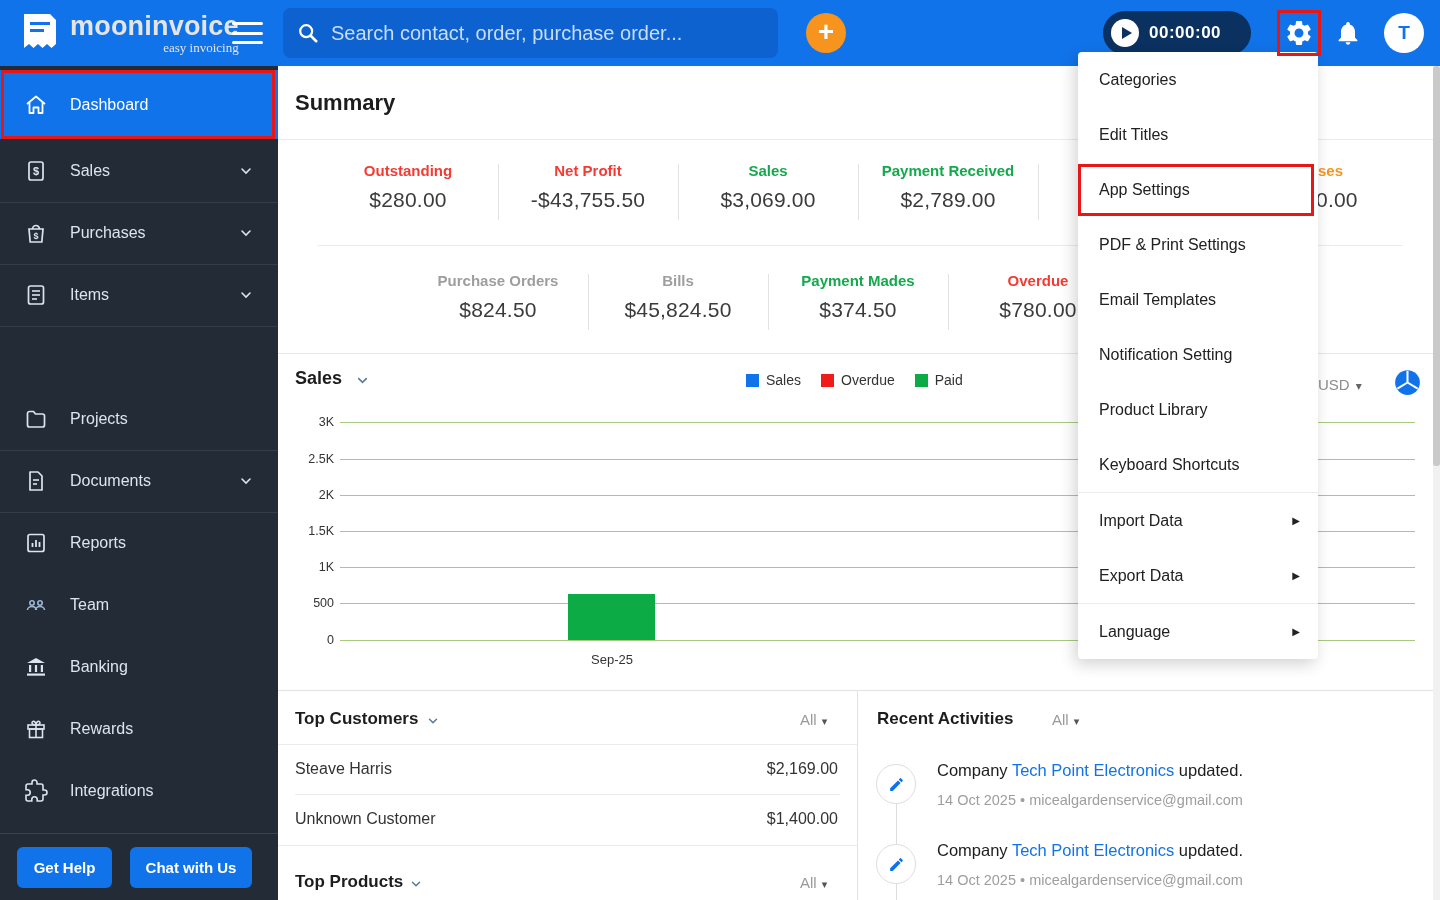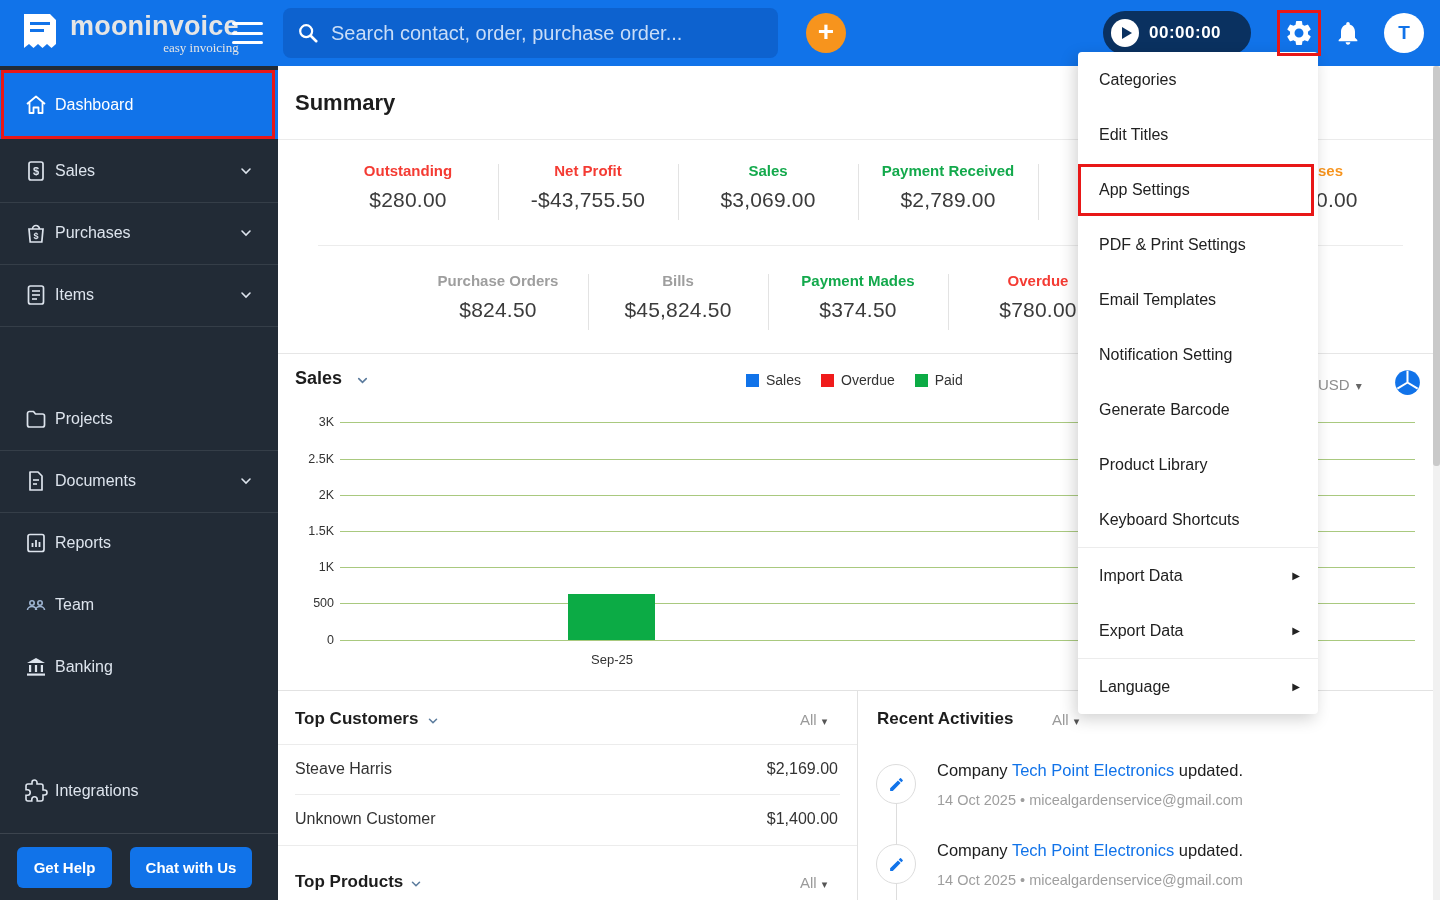--- a/index.html
+++ b/index.html
@@ -25,21 +25,21 @@
   .playcirc { width:28px; height:28px; border-radius:50%; background:#fff; margin-left:8px; position:relative; }
   .playcirc:after { content:""; position:absolute; left:11px; top:8px; border-left:10px solid #0a3160; border-top:6px solid transparent; border-bottom:6px solid transparent; }
   .timertext { color:#fff; font-size:17px; font-weight:bold; margin-left:10px; letter-spacing:.5px; }
   .gearbtn { position:absolute; left:1284px; top:18px; width:30px; height:30px; cursor:pointer; }
   .bellbtn { position:absolute; left:1334px; top:19px; width:28px; height:28px; cursor:pointer; }
   .avatar { position:absolute; left:1384px; top:13px; width:40px; height:40px; border-radius:50%; background:#fff; color:#1173e9; font-weight:bold; font-size:19px; text-align:center; line-height:40px; cursor:pointer; }
   
   .sidebar { position:absolute; left:0; top:66px; width:278px; height:834px; background:#222b36; z-index:40; }
   .nav-item { position:absolute; left:0; width:278px; height:62px; display:flex; align-items:center; color:#dde4ed; cursor:pointer; }
   .nav-item .nicon { width:24px; height:24px; margin-left:24px; flex:none; }
-  .nav-item .nlabel { font-size:16px; font-weight:500; margin-left:7px; }
+  .nav-item .nlabel { font-size:16px; font-weight:500; margin-left:22px; }
   .nav-item .nchev { position:absolute; right:24px; width:16px; height:16px; }
   .nav-item.active { background:#1173e9; color:#fff; height:69px; }
   .nav-div { position:absolute; left:0; width:278px; height:1px; background:rgba(255,255,255,0.09); }
   .help-div { position:absolute; left:0; top:767px; width:278px; height:1px; background:rgba(255,255,255,0.12); }
   .helpbtn { position:absolute; top:781px; height:41px; background:#1173e9; border-radius:6px; color:#fff; font-size:15px; font-weight:bold; text-align:center; line-height:41px; cursor:pointer; }
   
   .main { position:absolute; left:278px; top:66px; width:1162px; height:834px; background:#fff; z-index:10; }
   .sum-header { position:absolute; left:0; top:0; width:1392px; height:74px; border-bottom:1px solid #ebebeb; }
   .sum-title { position:absolute; left:17px; top:24px; font-size:22px; font-weight:bold; color:#1d1d1d; }
   .period { position:absolute; right:85px; top:29px; font-size:15px; font-weight:bold; color:#1173e9; cursor:pointer; }
@@ -218,20 +218,29 @@
     </div>
     <div class="nav-item" style="top:570px;">
       <svg class="nicon" viewBox="0 0 24 24">
           <path fill="#dde4ed" d="M12 3 L21 8 H3 Z"></path>
           <rect x="5" y="10" width="2.2" height="7" fill="#dde4ed"></rect>
           <rect x="10.9" y="10" width="2.2" height="7" fill="#dde4ed"></rect>
           <rect x="16.8" y="10" width="2.2" height="7" fill="#dde4ed"></rect>
           <rect x="3" y="18.5" width="18" height="2.2" fill="#dde4ed"></rect>
         </svg>
       <span class="nlabel">Banking</span>
+    </div>
+    <div class="nav-item" style="top:632px;">
+      <svg class="nicon" viewBox="0 0 24 24">
+          <rect x="4" y="8" width="16" height="4" fill="none" stroke="#dde4ed" stroke-width="1.6"></rect>
+          <rect x="5.5" y="12" width="13" height="8.5" fill="none" stroke="#dde4ed" stroke-width="1.6"></rect>
+          <line x1="12" y1="8" x2="12" y2="20.5" stroke="#dde4ed" stroke-width="1.6"></line>
+          <path fill="none" stroke="#dde4ed" stroke-width="1.6" d="M12 8 C9 8 7 6.5 8.5 4.8 C10 3.2 12 5.5 12 8 C12 5.5 14 3.2 15.5 4.8 C17 6.5 15 8 12 8 Z"></path>
+        </svg>
+      <span class="nlabel">Rewards</span>
     </div>
     <div class="nav-item" style="top:694px;">
       <svg class="nicon" viewBox="0 0 24 24">
           <path fill="none" stroke="#dde4ed" stroke-width="1.6" d="M20.5 11H19V7c0-1.1-.9-2-2-2h-4V3.5a2.5 2.5 0 0 0-5 0V5H4c-1.1 0-1.99.9-1.99 2v3.8H3.5c1.49 0 2.7 1.21 2.7 2.7s-1.21 2.7-2.7 2.7H2V20c0 1.1.9 2 2 2h3.8v-1.5c0-1.49 1.21-2.7 2.7-2.7 1.49 0 2.7 1.21 2.7 2.7V22H17c1.1 0 2-.9 2-2v-4h1.5a2.5 2.5 0 0 0 0-5z"></path>
         </svg>
       <span class="nlabel">Integrations</span>
     </div>
     <div class="help-div"></div>
     <div class="helpbtn" style="left:17px; width:95px;">Get Help</div>
     <div class="helpbtn" style="left:130px; width:122px;">Chat with Us</div>
@@ -404,21 +413,20 @@
     </div>
   </div>
 
   <div class="menu">
     <div class="menu-item">Categories</div>
     <div class="menu-item">Edit Titles</div>
     <div class="menu-item">App Settings</div>
     <div class="menu-item">PDF &amp; Print Settings</div>
     <div class="menu-item">Email Templates</div>
     <div class="menu-item">Notification Setting</div>
-    <div class="menu-item">Generate Barcode</div>
     <div class="menu-item">Product Library</div>
     <div class="menu-item">Keyboard Shortcuts</div>
     <div class="menu-div"></div>
     <div class="menu-item">
       <span>Import Data</span>
       <span class="arrow">▶</span>
     </div>
     <div class="menu-item">
       <span>Export Data</span>
       <span class="arrow">▶</span>

